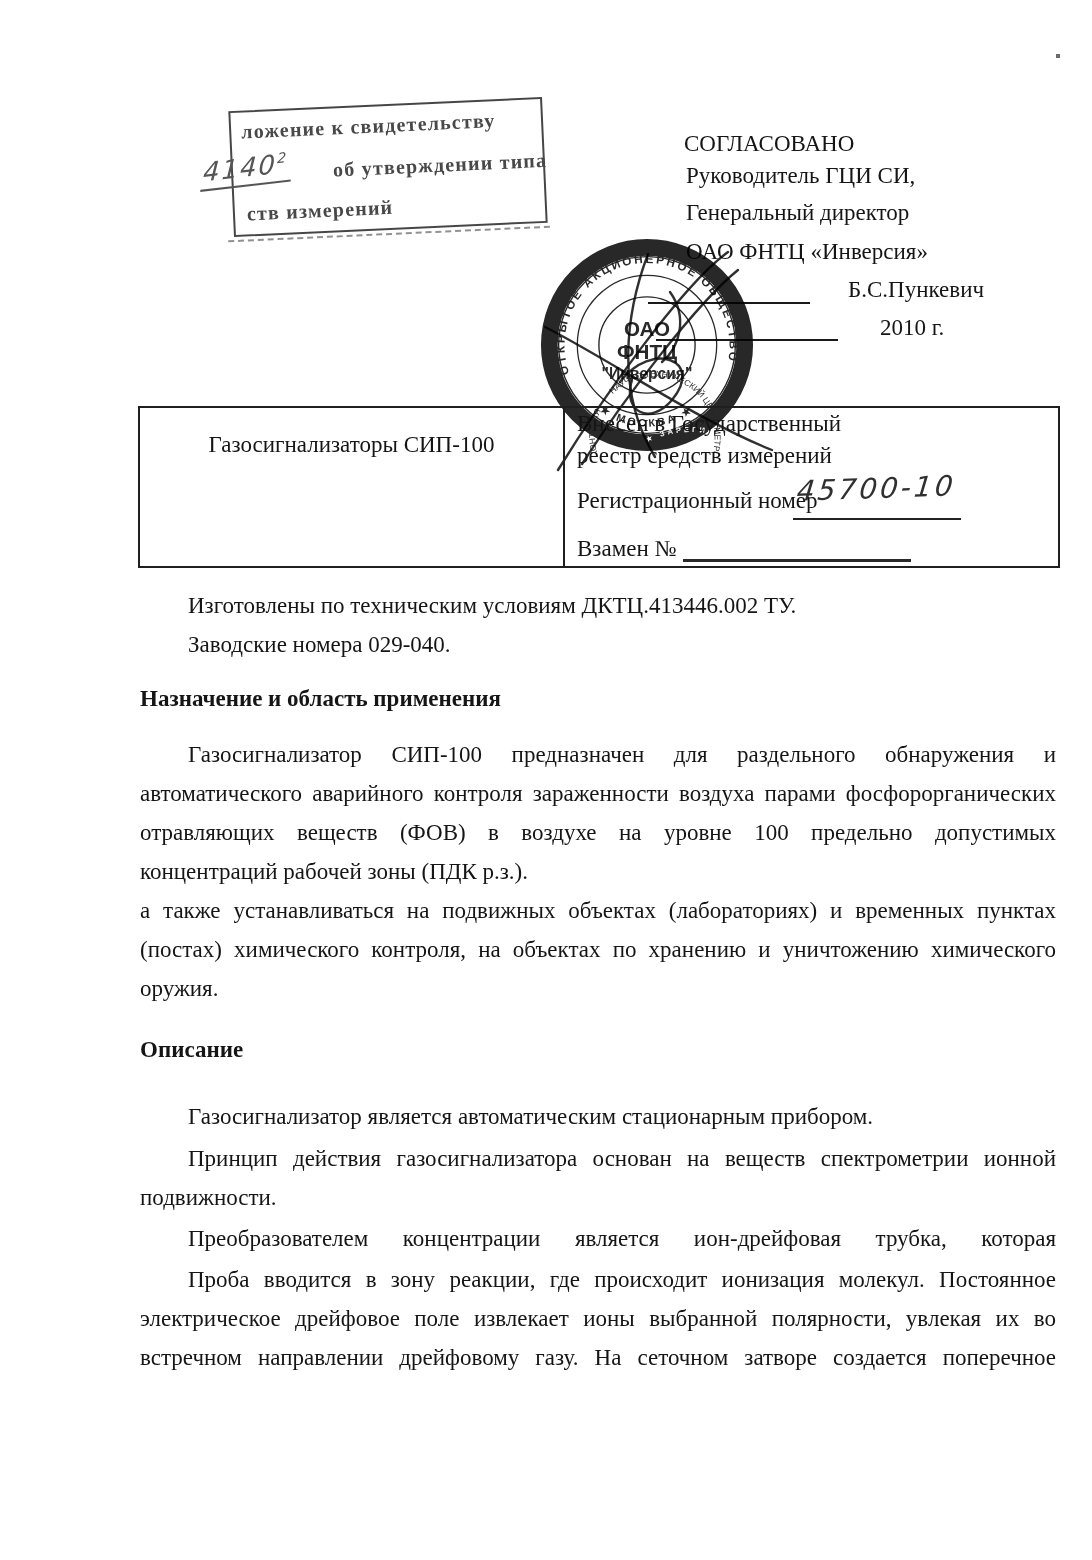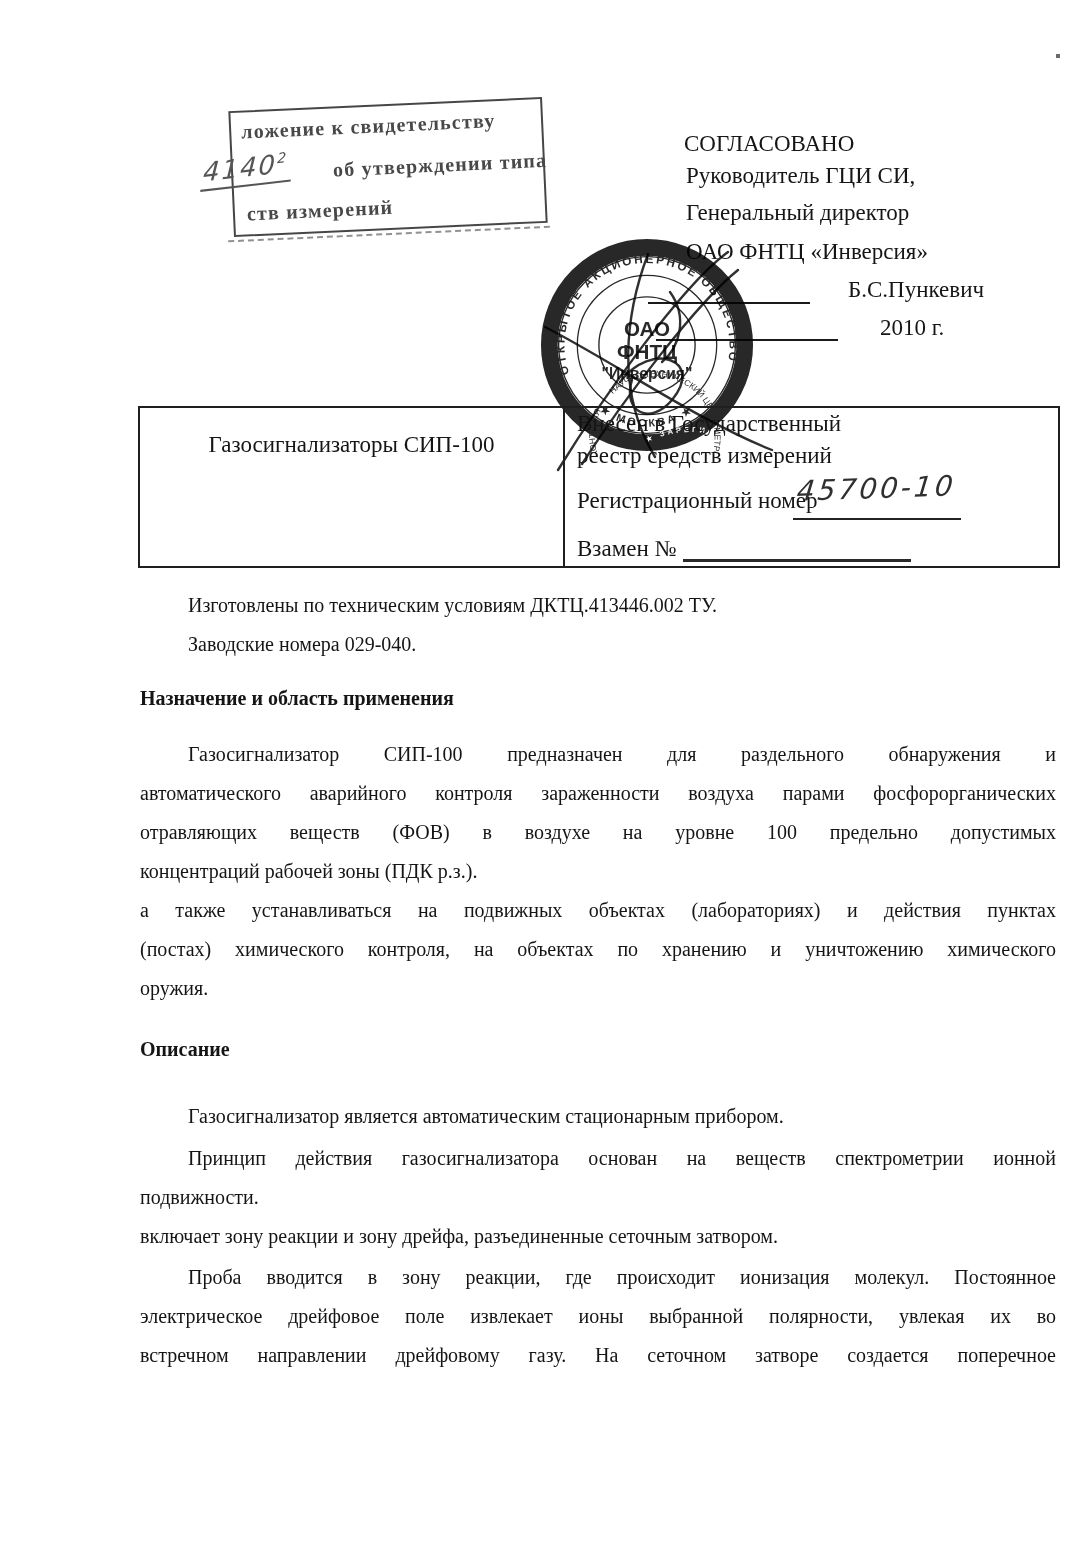--- a/index.html
+++ b/index.html
@@ -66,21 +66,21 @@
   .hand-reg{
     position:absolute;left:232px;top:64px;
     font-family:"DejaVu Sans", sans-serif;font-style:italic;
     font-size:28px;letter-spacing:3px;color:#303030;
     transform:rotate(-2deg) skewX(-8deg);white-space:nowrap;
   }
   .u-reg{position:absolute;left:228px;top:110px;width:168px;border-top:2px solid #222;}
   .u-vz{position:absolute;left:118px;top:151px;width:228px;border-top:3px solid #2a2a2a;}
   
   .body-text{position:absolute;left:140px;top:586px;width:916px;
-             font-size:20px;line-height:39px;}
+             font-size:23px;line-height:39px;}
   .bl{width:100%;}
   .j{text-align:justify;text-align-last:justify;}
   .l{text-align:left;}
   .ind{text-indent:48px;}
   .heading{font-weight:700;text-align:left;}
   .h1{margin-top:15px;}
   .p1{margin-top:17px;}
   .p2{margin-top:4px;}
   .h2{margin-top:22px;}
   .p3{margin-top:28px;}
@@ -168,32 +168,32 @@
     <div class="bl l ind">Изготовлены  по техническим условиям  ДКТЦ.413446.002  ТУ.</div>
     <div class="bl l ind">Заводские номера  029-040.</div>
 
     <div class="bl heading h1">Назначение и область применения</div>
 
     <div class="bl j ind p1">Газосигнализатор СИП-100 предназначен для раздельного обнаружения и</div>
     <div class="bl j">автоматического аварийного контроля зараженности воздуха парами фосфорорганических</div>
     <div class="bl j">отравляющих веществ (ФОВ) в воздухе на уровне 100 предельно допустимых</div>
     <div class="bl l">концентраций рабочей зоны (ПДК р.з.).</div>
 
-    <div class="bl j">а также устанавливаться на подвижных объектах (лабораториях) и действия пунктах</div>
+    <div class="bl j">а также устанавливаться на подвижных объектах (лабораториях) и временных пунктах</div>
     <div class="bl j">(постах) химического контроля, на объектах по хранению и уничтожению химического</div>
     <div class="bl l">оружия.</div>
 
     <div class="bl heading h2">Описание</div>
 
     <div class="bl l ind p3">Газосигнализатор является автоматическим стационарным прибором.</div>
 
     <div class="bl j ind p4">Принцип действия газосигнализатора основан на веществ спектрометрии ионной</div>
     <div class="bl l">подвижности.</div>
 
-    <div class="bl l">включает зону реакции и зону дрейфа, разъединенные сеточным затвором.</div>
+    <div class="bl j ind p5">Преобразователем концентрации   является ион-дрейфовая трубка, которая</div>
 
     <div class="bl j ind p6">Проба вводится в зону реакции, где происходит ионизация молекул. Постоянное</div>
     <div class="bl j">электрическое дрейфовое поле извлекает ионы выбранной полярности, увлекая их во</div>
     <div class="bl j">встречном направлении дрейфовому газу. На сеточном затворе создается поперечное</div>
   </div>
 
   <div class="speck"></div>
 </div>
 
 </body></html>

